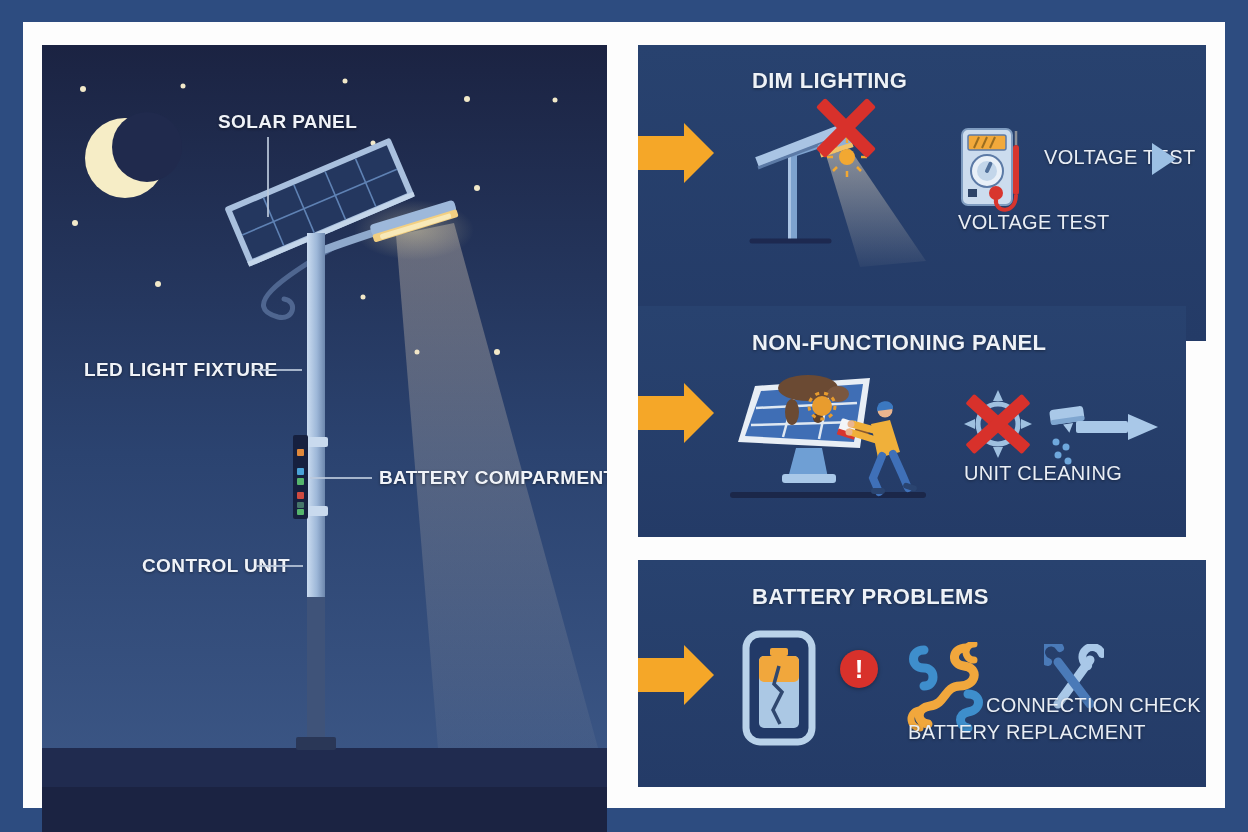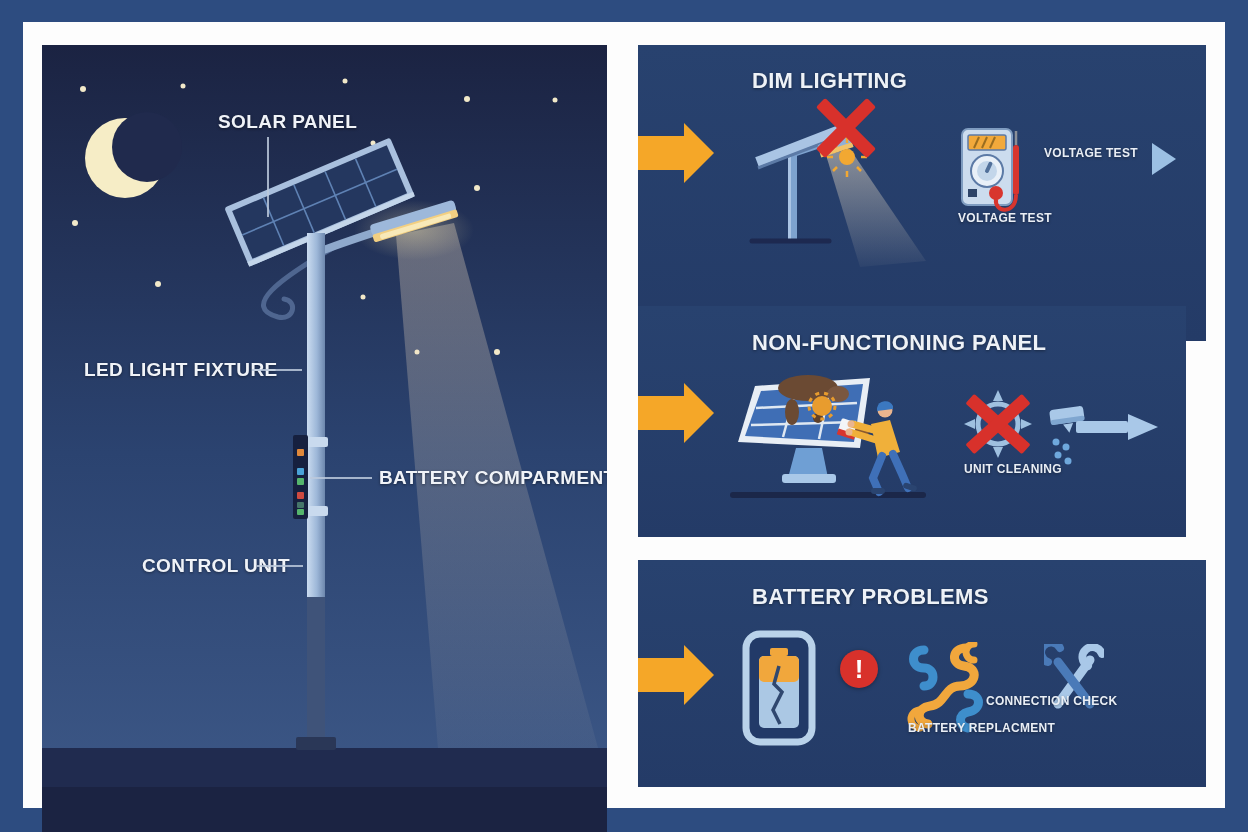--- a/index.html
+++ b/index.html
@@ -12,21 +12,21 @@
   .panel-dim{left:638px;top:45px;width:568px;height:296px;}
   .panel-clean{left:638px;top:306px;width:548px;height:231px;}
   .panel-batt{left:638px;top:560px;width:568px;height:227px;}
 
   .night-label{position:absolute;color:#f0f3f8;font-size:19px;font-weight:700;letter-spacing:.4px;
                text-shadow:0 1px 3px rgba(0,0,0,.45);white-space:nowrap;}
   .leader{position:absolute;background:#bcc9dc;opacity:.85;}
 
   .panel-title{position:absolute;left:114px;color:#eef2f7;font-size:22px;font-weight:700;
                letter-spacing:.3px;text-shadow:0 1px 3px rgba(0,0,0,.4);white-space:nowrap;}
-  .sub-label{position:absolute;color:#e9eef5;font-size:12px;font-weight:700;letter-spacing:.3px;
+  .sub-label{position:absolute;color:#e9eef5;font-size:20px;font-weight:400;letter-spacing:.3px;
              text-shadow:0 1px 3px rgba(0,0,0,.4);white-space:nowrap;}
 
   .flow-arrow{position:absolute;left:0;width:76px;height:60px;}
   .flow-arrow .shaft{position:absolute;left:0;top:13px;width:46px;height:34px;background:#f5a728;}
   .flow-arrow .head{position:absolute;left:46px;top:0;width:0;height:0;
     border-top:30px solid transparent;border-bottom:30px solid transparent;border-left:30px solid #f5a728;}
 
   .tri-small{position:absolute;width:0;height:0;border-top:16px solid transparent;
     border-bottom:16px solid transparent;border-left:24px solid #9cc0e4;}
 

